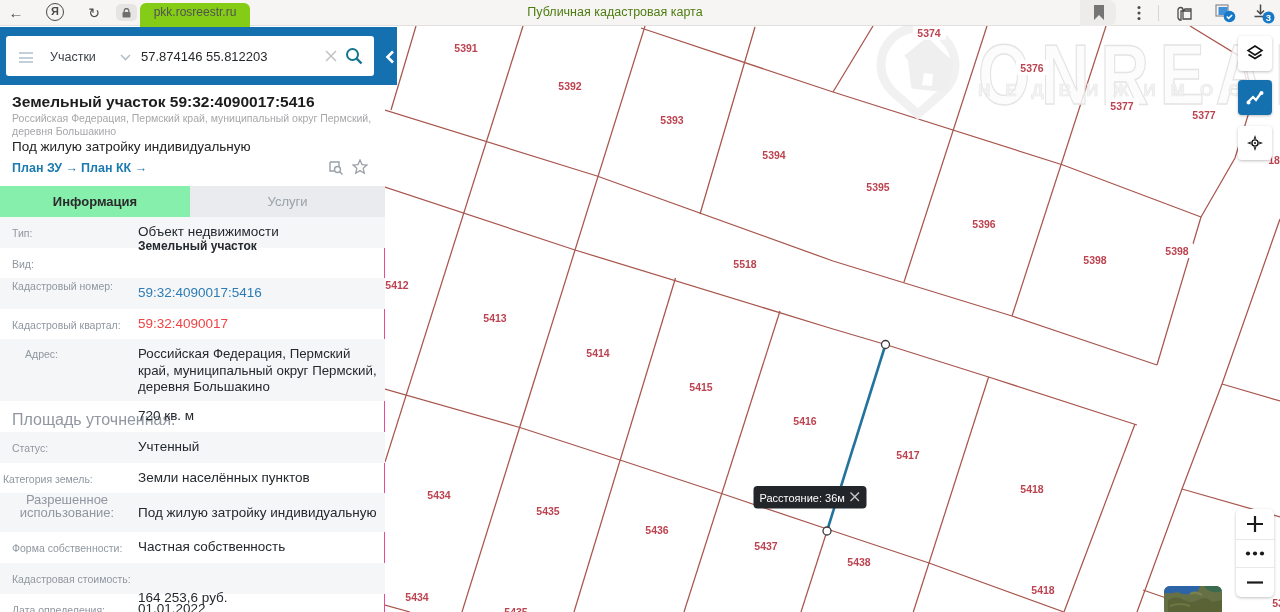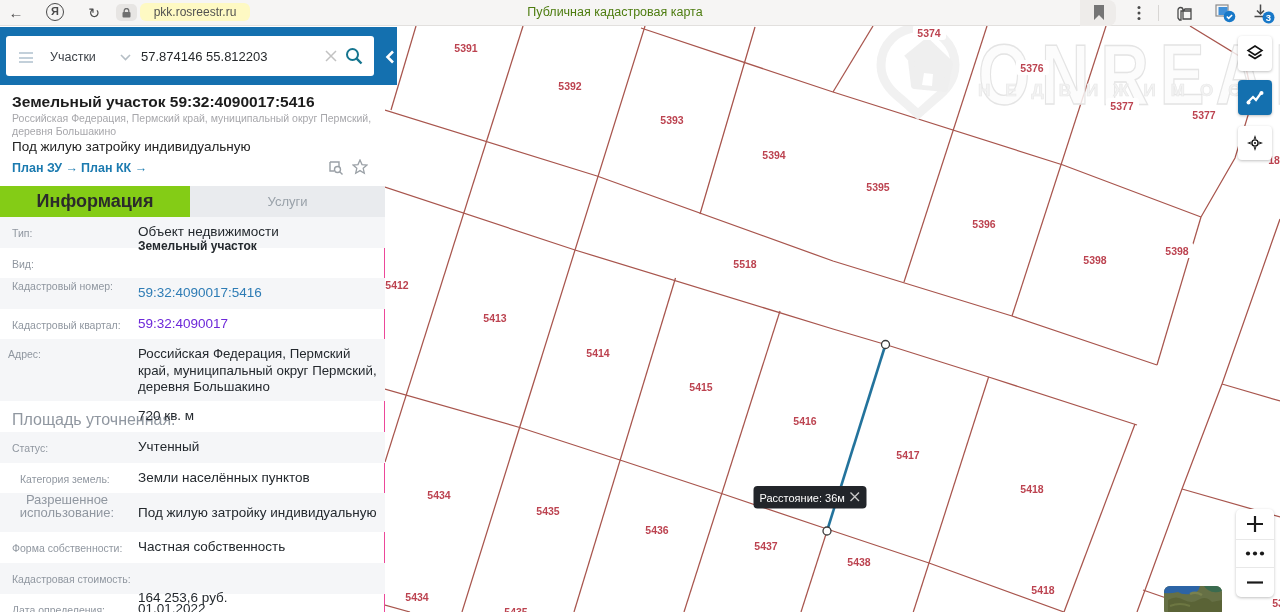--- a/index.html
+++ b/index.html
@@ -17,21 +17,21 @@
 <div class="abs" style="left:46px;top:3px;width:18px;height:18px;border:1.5px solid #4a4a4a;border-radius:50%;color:#4a4a4a;font-size:11px;line-height:15px;text-align:center;font-weight:bold;">Я</div>
 
 <div class="abs" style="left:84px;top:0;width:20px;height:26px;color:#4a4a4a;font-size:14px;line-height:26px;text-align:center;">↻</div>
 
 <div class="abs" style="left:116px;top:4px;width:21px;height:17px;background:#e7e5e3;border-radius:5px;"></div>
 <svg class="abs" style="left:122px;top:8px;" width="9" height="10" viewBox="0 0 9 10">
     <rect x="0.5" y="4" width="8" height="5.5" rx="1" fill="#6f6f6f"></rect>
     <path d="M2.2 4 v-1.2 a2.3 2.3 0 0 1 4.6 0 V4" fill="none" stroke="#6f6f6f" stroke-width="1.3"></path>
   </svg>
 
-<div class="abs" style="left:140px;top:3px;width:110px;height:18px;background:#fef9c3;border-radius:6px;color:#525252;font-size:12px;line-height:18px;text-align:center;">pkk.rosreestr.ru</div>
+<div class="abs" style="left:140px;top:3px;width:110px;height:32px;background:#84cc16;border-radius:6px;color:#525252;font-size:12px;line-height:18px;text-align:center;">pkk.rosreestr.ru</div>
 
 <div class="abs" style="left:440px;top:0;width:350px;height:25px;color:#4d7c0f;font-size:12.5px;line-height:25px;text-align:center;">Публичная кадастровая карта</div>
 
 <div class="abs" style="left:1080px;top:0;width:36px;height:26px;background:#eeecea;border-radius:0 8px 8px 0;"></div>
 
 <svg class="abs" style="left:1093px;top:5px;" width="12" height="16">
     <path d="M1 0 h10 v15 l-5 -5 l-5 5 z" fill="#757575"></path>
   </svg>
 
 <svg class="abs" style="left:1136px;top:5px;" width="6" height="16">
@@ -356,52 +356,52 @@
     <circle cx="8.5" cy="8.5" r="3" fill="none" stroke="#9aa0a6" stroke-width="1.4"></circle>
     <path d="M10.7 10.7 L13.5 13.5" stroke="#9aa0a6" stroke-width="1.4"></path>
   </svg>
 
 <svg class="abs" style="left:352px;top:159px;" width="16" height="16" viewBox="0 0 16 16">
     <path d="M8 1 l2 4.6 5 .4 -3.8 3.3 1.1 4.9 L8 11.6 3.7 14.2 4.8 9.3 1 6 l5-.4 z" fill="none" stroke="#9aa0a6" stroke-width="1.3"></path>
   </svg>
 
 <div class="abs" style="left:0;top:186px;width:385px;height:31px;background:#fff;"></div>
 
-<div class="abs" style="left:0;top:186px;width:190px;height:31px;background:#84cc16;color:#2b2b2b;font-size:18px;font-weight:bold;text-align:center;line-height:31px;">Информация</div>
+<div class="abs" style="left:0;top:186px;width:190px;height:31px;background:#86efac;color:#2b2b2b;font-size:13px;font-weight:bold;text-align:center;line-height:31px;">Информация</div>
 
 <div class="abs" style="left:190px;top:186px;width:195px;height:31px;background:#e9ebee;color:#99a1a9;font-size:13px;text-align:center;line-height:31px;">Услуги</div>
 
 <div class="abs" style="left:0;top:217px;width:385px;height:395px;background:#fff;color:#24292e;border-right:1px solid #ec4899;">
 
   <div class="abs" style="left:0;top:0;width:385px;height:30.5px;background:#f5f6f8;"></div>
   <div class="abs" style="left:12px;top:10px;color:#9097a0;font-size:10.5px;">Тип:</div>
   <div class="abs" style="left:138px;top:7px;font-size:13.5px;">Объект недвижимости</div>
 
   <div class="abs" style="left:12px;top:41px;color:#9097a0;font-size:10.5px;">Вид:</div>
   <div class="abs" style="left:138px;top:22px;font-size:12px;font-weight:bold;">Земельный участок</div>
 
   <div class="abs" style="left:0;top:61px;width:385px;height:30.5px;background:#f5f6f8;"></div>
   <div class="abs" style="left:12px;top:63px;color:#9097a0;font-size:10.5px;">Кадастровый номер:</div>
   <div class="abs" style="left:138px;top:68px;font-size:13.5px;color:#2e7cb5;">59:32:4090017:5416</div>
 
   <div class="abs" style="left:12px;top:102px;color:#9097a0;font-size:10.5px;">Кадастровый квартал:</div>
-  <div class="abs" style="left:138px;top:99px;font-size:13.5px;color:#6d28d9;">59:32:4090017</div>
+  <div class="abs" style="left:138px;top:99px;font-size:13.5px;color:#ef4444;">59:32:4090017</div>
 
   <div class="abs" style="left:0;top:122px;width:385px;height:62px;background:#f5f6f8;"></div>
-  <div class="abs" style="left:8px;top:131px;color:#9097a0;font-size:10.5px;">Адрес:</div>
+  <div class="abs" style="left:25px;top:131px;color:#9097a0;font-size:10.5px;">Адрес:</div>
   <div class="abs" style="left:138px;top:129px;width:243px;font-size:13.3px;line-height:16.5px;">Российская Федерация, Пермский край, муниципальный округ Пермский, деревня Большакино</div>
 
   <div class="abs" style="left:12px;top:194px;color:#9097a0;font-size:16px;">Площадь уточненная:</div>
   <div class="abs" style="left:138px;top:191px;font-size:13.5px;">720 кв. м</div>
 
   <div class="abs" style="left:0;top:215px;width:385px;height:30.5px;background:#f5f6f8;"></div>
   <div class="abs" style="left:12px;top:225px;color:#9097a0;font-size:10.5px;">Статус:</div>
   <div class="abs" style="left:138px;top:222px;font-size:13.5px;">Учтенный</div>
 
-  <div class="abs" style="left:20px;top:256px;color:#9097a0;font-size:10.5px;">Категория земель:</div>
+  <div class="abs" style="left:3px;top:256px;color:#9097a0;font-size:10.5px;">Категория земель:</div>
   <div class="abs" style="left:138px;top:253px;font-size:13.5px;">Земли населённых пунктов</div>
 
   <div class="abs" style="left:0;top:276px;width:385px;height:39px;background:#f5f6f8;"></div>
   <div class="abs" style="left:12px;top:276px;width:110px;color:#9097a0;font-size:13px;line-height:13px;text-align:center;">Разрешенное использование:</div>
   <div class="abs" style="left:138px;top:288px;width:240px;font-size:13.5px;">Под жилую затройку индивидуальную</div>
 
   <div class="abs" style="left:12px;top:325px;color:#9097a0;font-size:10.5px;">Форма собственности:</div>
   <div class="abs" style="left:138px;top:322px;font-size:13.5px;">Частная собственность</div>
 
   <div class="abs" style="left:0;top:346px;width:385px;height:30.5px;background:#f5f6f8;"></div>

